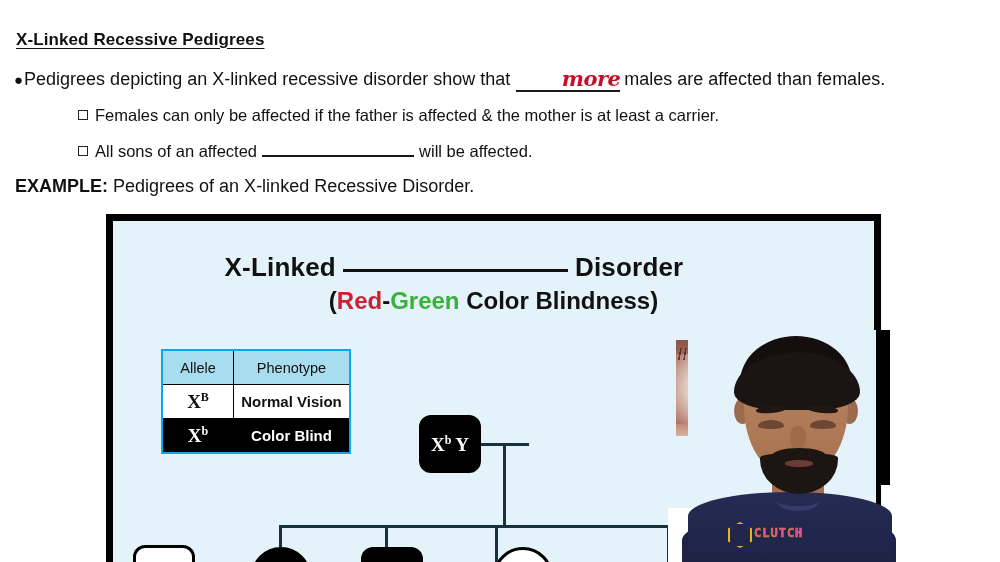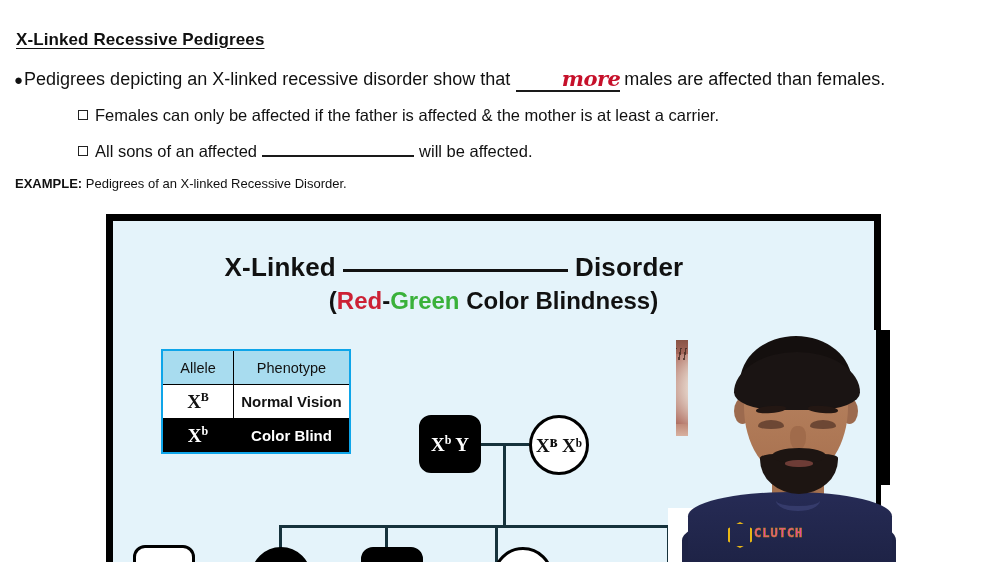--- a/index.html
+++ b/index.html
@@ -62,21 +62,21 @@
     position:relative;top:-1px;
   }
   .blank-ul{
     display:inline-block;width:152px;
     border-bottom:2px solid #1a1a1a;
     margin:0 5px;
   }
 
   .example-line{
     position:absolute;left:15px;top:176px;
-    font-size:13px;white-space:nowrap;
+    font-size:18px;white-space:nowrap;
   }
   .example-line b{font-weight:bold;}
 
   
   #slide{
     position:absolute;left:106px;top:214px;
     width:775px;height:348px;
     background:#e4f3fa;
     border:7px solid #000;
     border-bottom:none;
@@ -313,23 +313,20 @@
       </tr>
     </tbody>
       </table>
 
     <div id="pedigree">
 
       <div class="ped-square fill-black" style="left:306px;top:194px;width:62px;height:58px;">
         <span class="gt"><span>X</span><sup>b</sup><span> Y</span></span>
       </div>
 
-      <div class="ped-circle fill-white" style="left:416px;top:194px;width:60px;height:60px;">
-        <span class="gt">Xᴮ Xᵇ</span>
-      </div>
 
       <div class="line" style="left:368px;top:222px;width:48px;height:2.5px;"></div>
 
       <div class="line" style="left:390px;top:222px;width:2.5px;height:84px;"></div>
 
       <div class="line" style="left:166px;top:304px;width:390px;height:2.5px;"></div>
 
       <div class="line" style="left:166px;top:304px;width:2.5px;height:38px;"></div>
       <div class="line" style="left:272px;top:304px;width:2.5px;height:38px;"></div>
       <div class="line" style="left:382px;top:304px;width:2.5px;height:38px;"></div>

